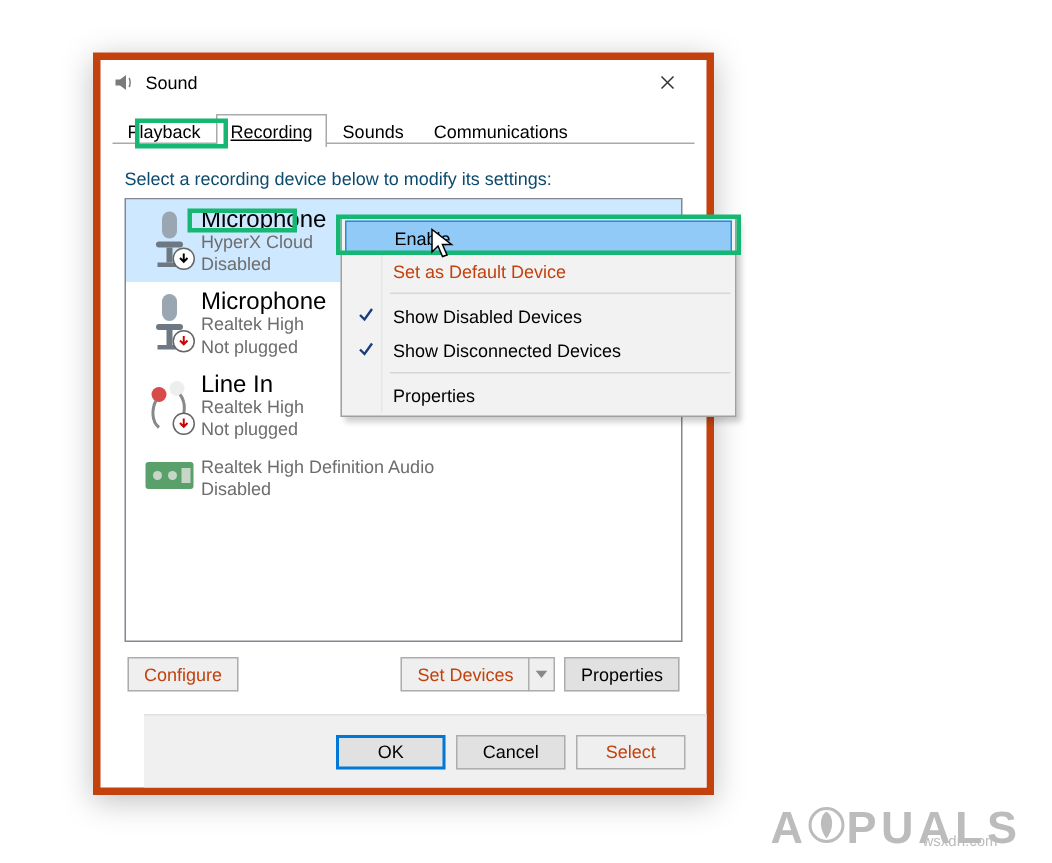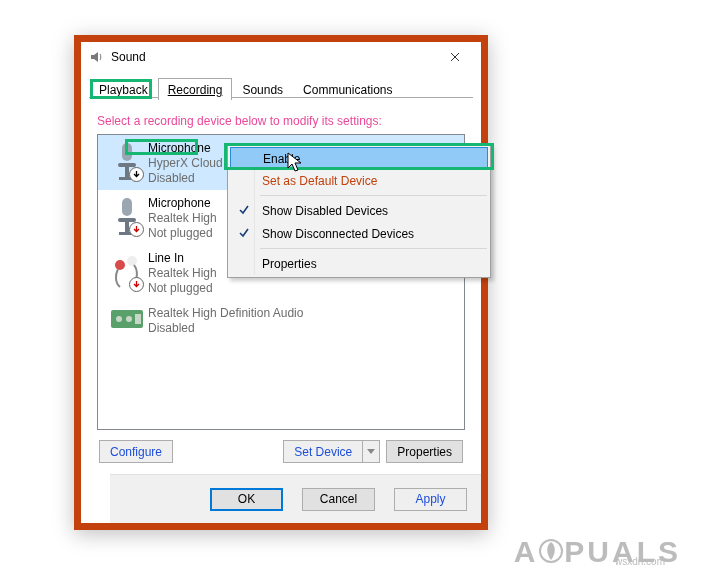--- a/index.html
+++ b/index.html
@@ -1,43 +1,43 @@
 <!DOCTYPE html>
 <html><head>
 <meta charset="utf-8">
 <style>
   * { box-sizing: border-box; font-family: "Segoe UI", Tahoma, sans-serif; }
   body { margin: 0; background: #fff; width: 701px; height: 575px; position: relative; overflow: hidden; }
   .window {
-    position: absolute; top: 35px; left: 74px; width: 414px; height: 495px;
-    background: #fff; border: 7px solid #c2410c; box-shadow: 0 4px 20px rgba(0,0,0,.25);
+    position: absolute; top: 35px; left: 62px; width: 414px; height: 495px;
+    background: #fff; border: 5px solid #c2410c; box-shadow: 0 4px 20px rgba(0,0,0,.25);
   }
   .titlebar { height: 30px; display: flex; align-items: center; padding: 0 4px 0 8px; }
   .titlebar .sp-icon { width: 16px; height: 16px; margin-right: 6px; }
   .title { font-size: 12px; flex: 1; color: #000; }
   .close-btn { width: 45px; height: 28px; display: flex; align-items: center; justify-content: center; color: #333; }
   .close-btn svg { width: 10px; height: 10px; }
   .tabs { display: flex; align-items: flex-end; padding: 6px 8px 0 8px; height: 28px; }
   .tab { font-size: 12px; padding: 4px 9px 3px 9px; border: 1px solid transparent; border-bottom: none; color: #000; position: relative; }
   .tab.active { border-color: #aaa; background: #fff; z-index: 2; text-decoration: underline; }
   .tabline { position: absolute; left: 8px; right: 8px; top: 55px; height: 1px; background: #aaa; z-index: 1; }
   .body { padding: 10px 16px 0 16px; }
-  .instr { font-size: 12px; margin: 4px 0 6px 0; color: #ec4899; }
+  .instr { font-size: 12px; margin: 4px 0 6px 0; color: #0c4a6e; }
   .listbox { border: 1px solid #828790; height: 296px; background: #fff; overflow: hidden; }
   .row { display: flex; padding: 6px 6px 6px 8px; height: 55px; }
   .row.selected { background: #cde8ff; }
   .icon-col { width: 42px; display: flex; align-items: flex-start; justify-content: center; position: relative; }
   .txt-col { flex: 1; }
-  .dev-name { font-size: 12px; color: #000; line-height: 15px; }
+  .dev-name { font-size: 16px; color: #000; line-height: 15px; }
   .dev-sub { font-size: 12px; color: #6d6d6d; line-height: 15px; }
   .footer-row { display: flex; justify-content: space-between; margin-top: 10px; padding: 0 2px; }
   .btn { font-size: 12px; height: 23px; padding: 0 10px; border: 1px solid #adadad; background: #e1e1e1; display: inline-flex; align-items: center; justify-content: center; }
-  .btn.disabled { color: #1d4ed8; background: #efefef; }
+  .btn.disabled { color: #c2410c; background: #efefef; }
   .drop { width: 18px; padding: 0; margin-left: -1px; }
-  .bottom { position: absolute; bottom: 0; left: 0; right: 0; height: 49px; background: #f0f0f0; border-top: 1px solid #e0e0e0; display: flex; justify-content: flex-end; align-items: center; padding-right: 14px; gap: 19px; margin-left: 29px; }
+  .bottom { position: absolute; bottom: 0; left: 0; right: 0; height: 49px; background: #f0f0f0; border-top: 1px solid #e0e0e0; display: flex; justify-content: flex-end; align-items: center; padding-right: 14px; gap: 7px; margin-left: 29px; }
   .bottom .btn { width: 73px; }
   .btn.default { border: 2px solid #0078d7; background: #e1e1e1; padding: 0; }
   
   .hl { position: absolute; border: 3px solid #16b673; pointer-events: none; z-index: 50; }
   .hl-tab { top: 79px; left: 90px; width: 62px; height: 20px; }
   .hl-mic { top: 139px; left: 125px; width: 73px; height: 16px; }
   .hl-enable { top: 143px; left: 224px; width: 270px; height: 27px; }
   
   .menu { position: absolute; top: 145px; left: 227px; width: 264px; background: #f2f2f2; border: 1px solid #a0a0a0; box-shadow: 3px 3px 4px rgba(0,0,0,.2); z-index: 10; font-size: 12px; padding: 2px; }
   .menu-item { height: 23px; display: flex; align-items: center; padding-left: 32px; position: relative; color: #000; }
@@ -160,35 +160,35 @@
           <div class="dev-sub">Realtek High Definition Audio</div>
           <div class="dev-sub">Disabled</div>
         </div>
       </div>
 
     </div>
 
     <div class="footer-row">
       <button class="btn disabled">Configure</button>
       <div style="display:flex">
-        <button class="btn disabled">Set Device</button>
+        <button class="btn disabled">Set Devices</button>
         <button class="btn disabled drop">
           <svg width="8" height="5" viewBox="0 0 8 5">
               <path d="M0 0h8L4 5z" fill="#888"></path>
             </svg>
         </button>
         <button class="btn" style="margin-left:6px">Properties</button>
       </div>
     </div>
   </div>
 
   <div class="bottom">
     <button class="btn default">OK</button>
     <button class="btn">Cancel</button>
-    <button class="btn disabled">Apply</button>
+    <button class="btn disabled">Select</button>
   </div>
 </div>
 
 <div class="menu">
   <div class="gutter"></div>
   <div class="menu-item hl-item">Enable</div>
   <div class="menu-item dis">Set as Default Device</div>
   <div class="menu-sep"></div>
   <div class="menu-item">
     <span class="menu-check">

